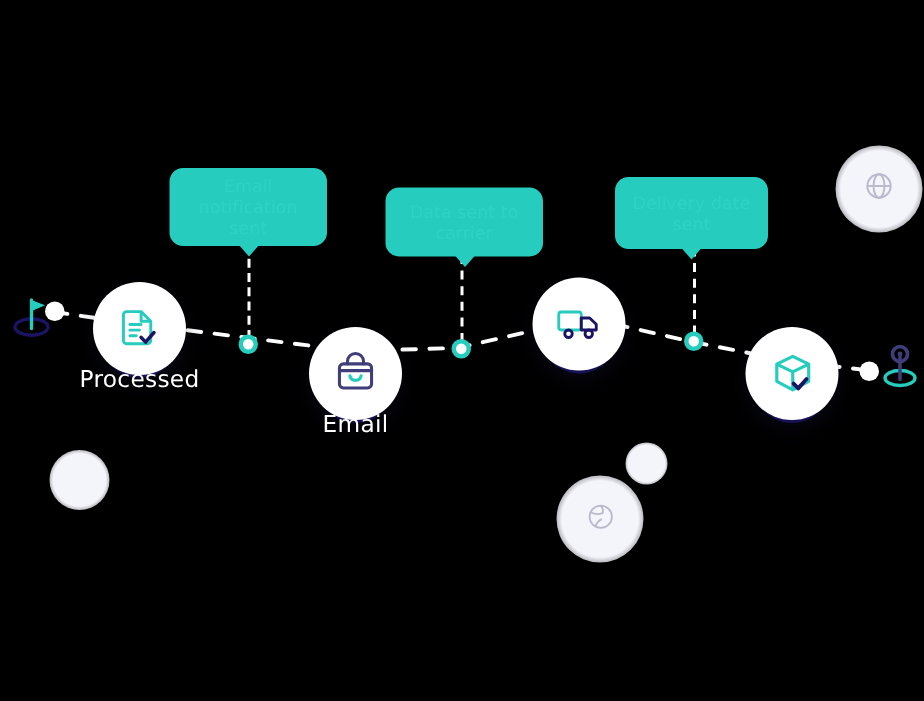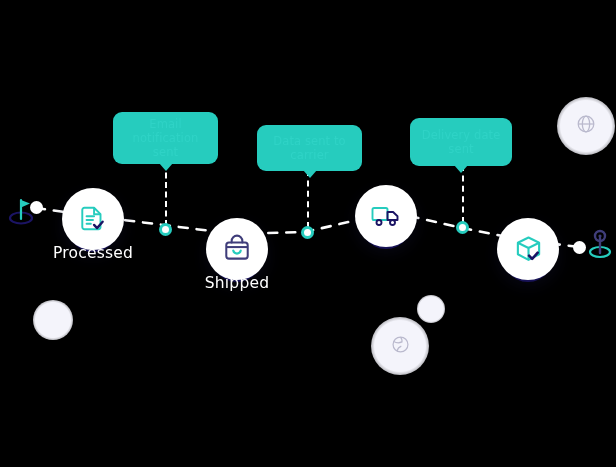--- a/index.html
+++ b/index.html
@@ -179,21 +179,21 @@
   <div class="node" style="left:206px;top:218px;width:62px;height:62px;">
     <div class="shadow-smudge"></div>
     <div class="disc">
       <svg width="30" height="30" viewBox="0 0 28 28" fill="none">
         <rect x="4" y="8" width="20" height="15" rx="2.5" stroke="#3f3d7a" stroke-width="1.9"></rect>
         <path d="M4 12.2h20" stroke="#3f3d7a" stroke-width="1.9"></path>
         <path d="M9 8V6.5a5 5 0 0 1 10 0V8" stroke="#3f3d7a" stroke-width="1.9" stroke-linecap="round"></path>
         <path d="M10.5 15.5a3.6 3.6 0 0 0 7 0" stroke="#26ccbe" stroke-width="2" stroke-linecap="round" fill="none"></path>
       </svg>
     </div>
-    <div class="label">Shipped</div>
+    <div class="label">Email</div>
   </div>
 
   <div class="node" style="left:355px;top:185px;width:62px;height:62px;">
     <div class="shadow-smudge"></div>
     <div class="disc">
       <svg width="32" height="32" viewBox="0 0 32 28" fill="none">
         <rect x="2.5" y="6" width="15" height="12" rx="1.6" stroke="#26ccbe" stroke-width="1.9"></rect>
         <path d="M17.5 10h5.6l4.4 4.2V18h-10z" stroke="#1b1464" stroke-width="1.9" stroke-linejoin="round"></path>
         <circle cx="9" cy="20.5" r="2.5" stroke="#1b1464" stroke-width="1.9" fill="none"></circle>
         <circle cx="22.5" cy="20.5" r="2.5" stroke="#1b1464" stroke-width="1.9" fill="none"></circle>

